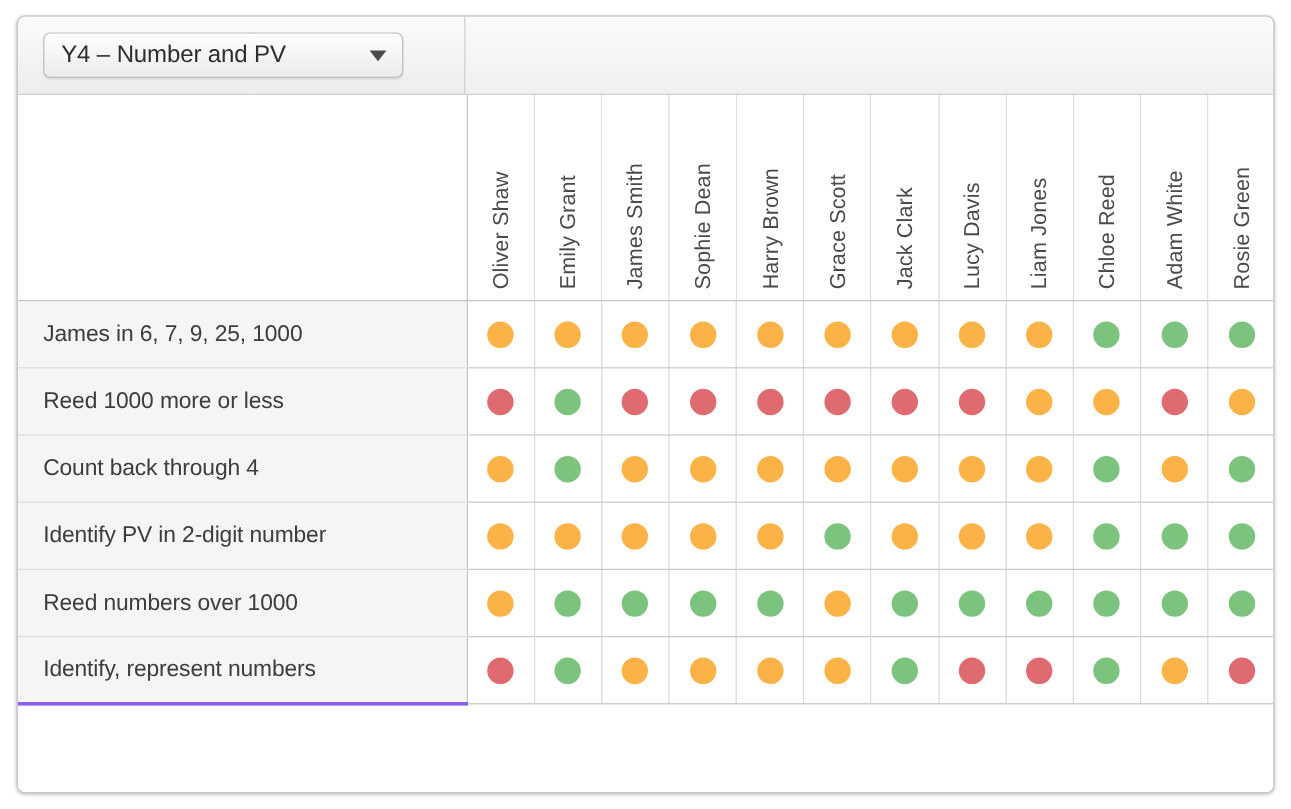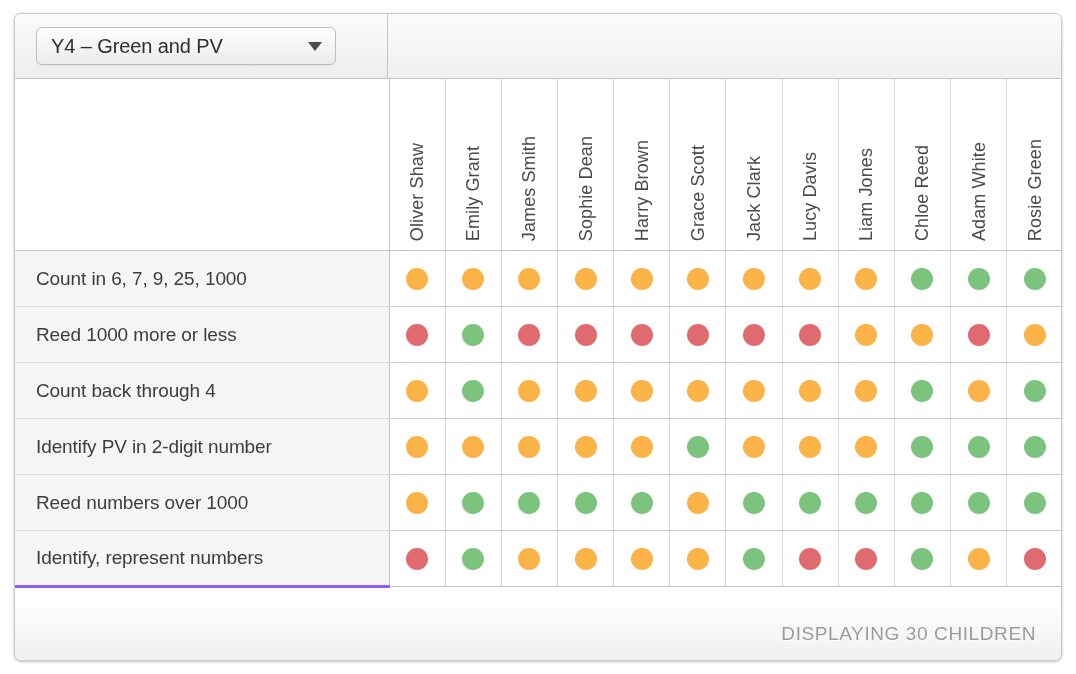--- a/index.html
+++ b/index.html
@@ -212,21 +212,21 @@
 </style>
 </head>
 <body>
 
 <div id="app">
   <div class="card">
 
     <div class="toolbar">
       <div class="toolbar-left">
         <div class="dropdown">
-          <span class="dropdown-label">Y4 – Green and PV</span>
+          <span class="dropdown-label">Y4 – Number and PV</span>
           <span class="caret"></span>
         </div>
       </div>
       <div class="toolbar-right"></div>
     </div>
 
     <div class="grid-wrap">
       <table class="grid">
         <colgroup id="colgroup">
             <col class="label-col">
@@ -303,21 +303,21 @@
               </th>
               <th class="pupil">
                 <div class="pupil-name-box">
                   <span class="pupil-name">Rosie Green</span>
                 </div>
               </th>
             </tr>
         </thead>
         <tbody id="grid-body">
             <tr class="obj-row">
-              <td class="obj-label">Count in 6, 7, 9, 25, 1000</td>
+              <td class="obj-label">James in 6, 7, 9, 25, 1000</td>
               <td class="cell"><span class="dot" style="background: rgb(251, 178, 71);"></span></td>
               <td class="cell"><span class="dot" style="background: rgb(251, 178, 71);"></span></td>
               <td class="cell"><span class="dot" style="background: rgb(251, 178, 71);"></span></td>
               <td class="cell"><span class="dot" style="background: rgb(251, 178, 71);"></span></td>
               <td class="cell"><span class="dot" style="background: rgb(251, 178, 71);"></span></td>
               <td class="cell"><span class="dot" style="background: rgb(251, 178, 71);"></span></td>
               <td class="cell"><span class="dot" style="background: rgb(251, 178, 71);"></span></td>
               <td class="cell"><span class="dot" style="background: rgb(251, 178, 71);"></span></td>
               <td class="cell"><span class="dot" style="background: rgb(251, 178, 71);"></span></td>
               <td class="cell"><span class="dot" style="background: rgb(124, 196, 126);"></span></td>
@@ -396,18 +396,15 @@
               <td class="cell"><span class="dot" style="background: rgb(223, 106, 112);"></span></td>
               <td class="cell"><span class="dot" style="background: rgb(223, 106, 112);"></span></td>
               <td class="cell"><span class="dot" style="background: rgb(124, 196, 126);"></span></td>
               <td class="cell"><span class="dot" style="background: rgb(251, 178, 71);"></span></td>
               <td class="cell"><span class="dot" style="background: rgb(223, 106, 112);"></span></td>
             </tr>
           </tbody>
       </table>
     </div>
 
-    <div class="footer">
-      <span class="footer-text">DISPLAYING 30 CHILDREN</span>
-    </div>
 
   </div>
 </div>
 
 </body></html>

